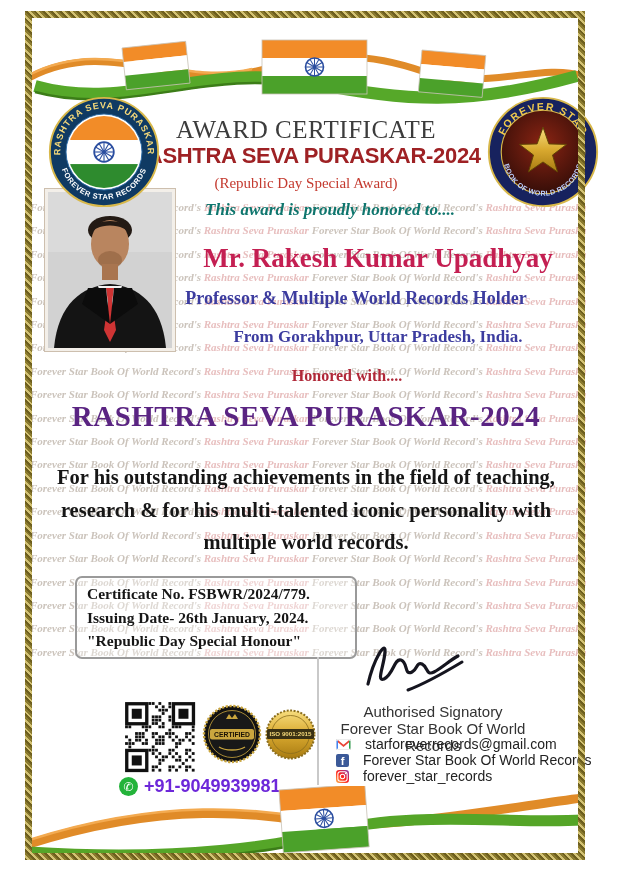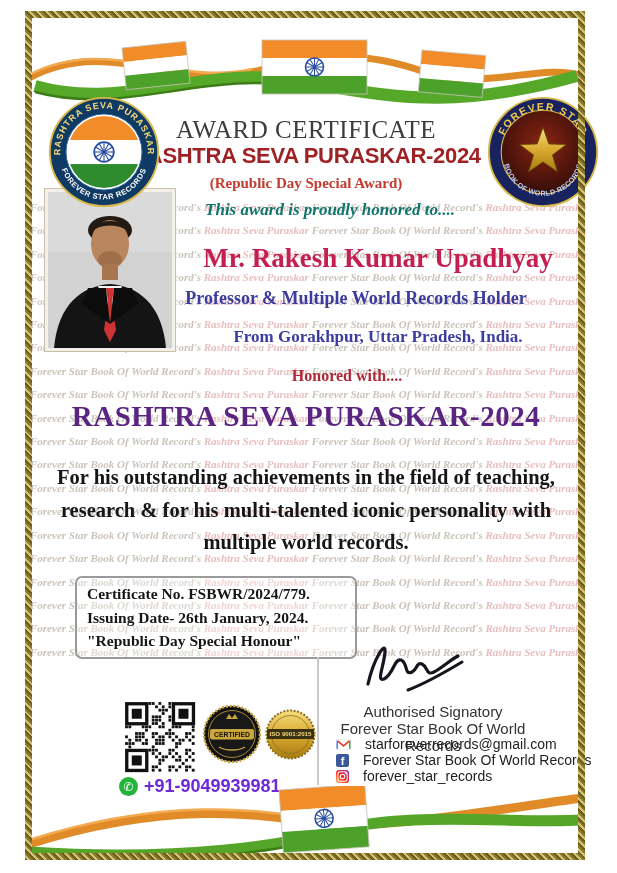--- a/index.html
+++ b/index.html
@@ -16,21 +16,21 @@
   .wm-line{white-space:nowrap;line-height:23.4px;font-size:11px;font-style:italic;font-weight:bold;}
   .wm-a{color:rgba(152,136,120,0.50);}
   .wm-b{color:rgba(204,118,118,0.48);}
   
   .hdr-title{position:absolute;left:126px;top:116px;width:360px;text-align:center;z-index:2;
              font-size:25px;letter-spacing:0.5px;color:#3c3c3c;}
   .hdr-sub{position:absolute;left:126px;top:143px;width:360px;text-align:center;z-index:2;
            font-family:"Liberation Sans",sans-serif;font-weight:bold;font-size:22px;
            letter-spacing:-0.3px;color:#9e2124;}
   .hdr-tag{position:absolute;left:126px;top:175px;width:360px;text-align:center;z-index:2;
-           font-weight:bold;font-size:15px;color:#c43a2f;}
+           font-weight:normal;font-size:15px;color:#c43a2f;}
   .intro{position:absolute;left:120px;top:200px;width:420px;text-align:center;z-index:2;
          font-style:italic;font-weight:bold;font-size:17px;color:#0f766e;}
   
   .photo{position:absolute;left:45px;top:189px;width:124px;height:156px;z-index:2;
          border:3px solid #f3efe9;outline:1px solid #cdbfae;background:#cfcfcf;}
   .r-name{position:absolute;left:172px;top:243px;width:412px;text-align:center;z-index:2;
           font-weight:bold;font-size:27px;color:#c41f52;}
   .r-role{position:absolute;left:172px;top:288px;width:368px;text-align:center;z-index:2;
           font-weight:bold;font-size:18px;color:#3c3c9f;}
   .r-loc{position:absolute;left:172px;top:327px;width:412px;text-align:center;z-index:2;

